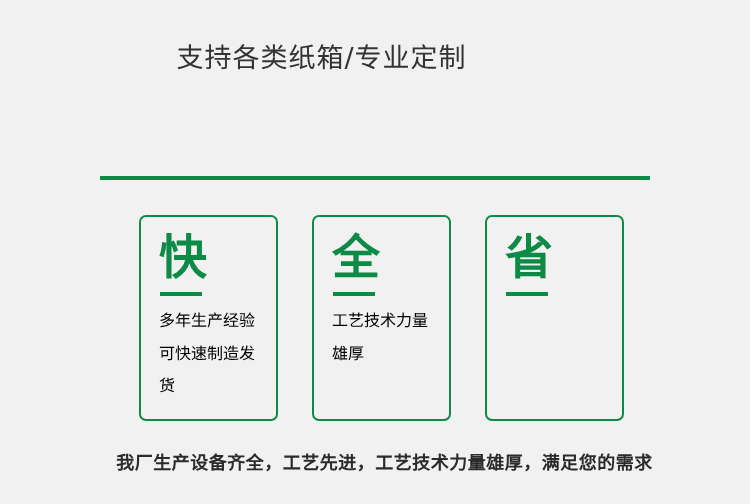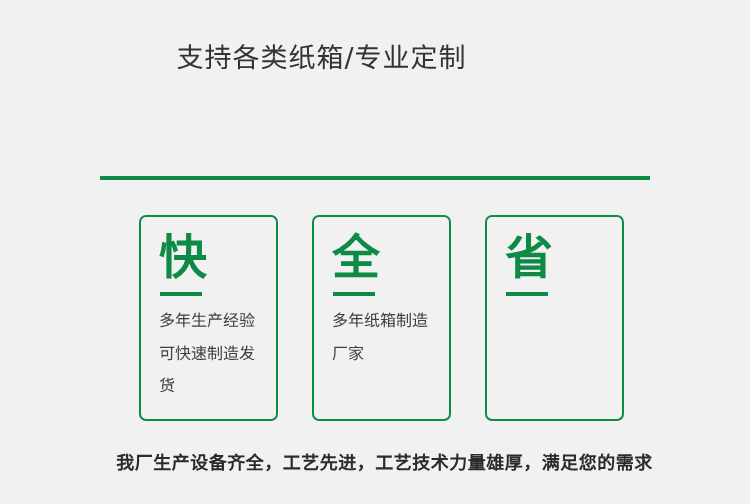--- a/index.html
+++ b/index.html
@@ -96,21 +96,21 @@
   .card-divider {
     width: 42px;
     height: 4px;
     background: #0d8b46;
     margin: 7px 0 9px 1px;
   }
 
   .card-desc {
     font-size: 16px;
     font-weight: 400;
-    color: #404040;
+    color: #000000;
     line-height: 2.05;
     letter-spacing: 0;
     word-break: break-all;
   }
 
   
   .footer {
     position: absolute;
     top: 449px;
     left: 0;
@@ -144,21 +144,21 @@
 
     <div class="card">
       <div class="card-char">快</div>
       <div class="card-divider"></div>
       <div class="card-desc">多年生产经验可快速制造发货</div>
     </div>
 
     <div class="card">
       <div class="card-char">全</div>
       <div class="card-divider"></div>
-      <div class="card-desc">多年纸箱制造厂家</div>
+      <div class="card-desc">工艺技术力量雄厚</div>
     </div>
 
     <div class="card">
       <div class="card-char">省</div>
       <div class="card-divider"></div>
     </div>
 
   </div>
 
   <div class="footer">

